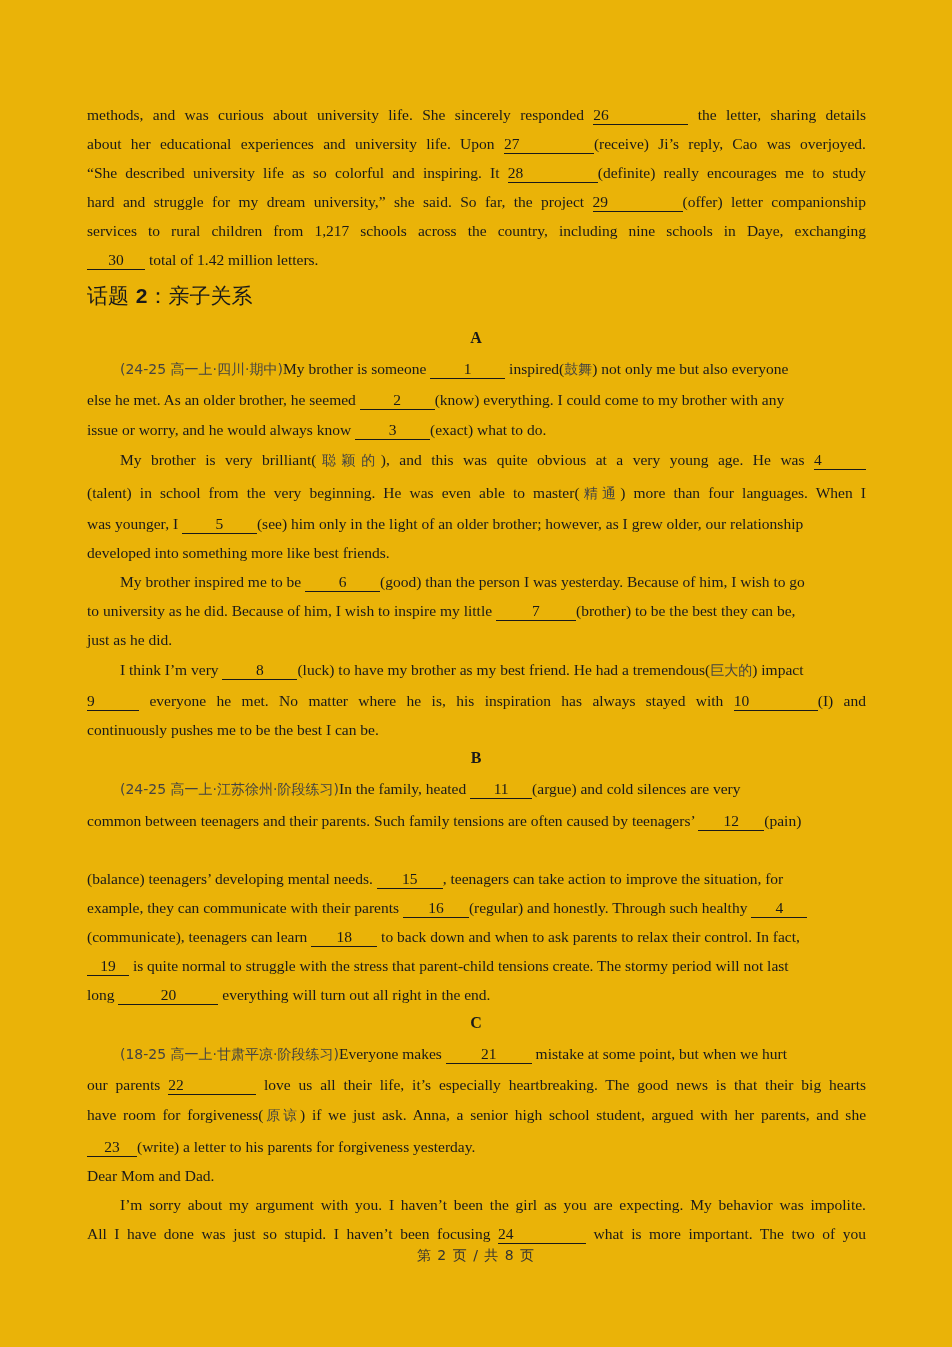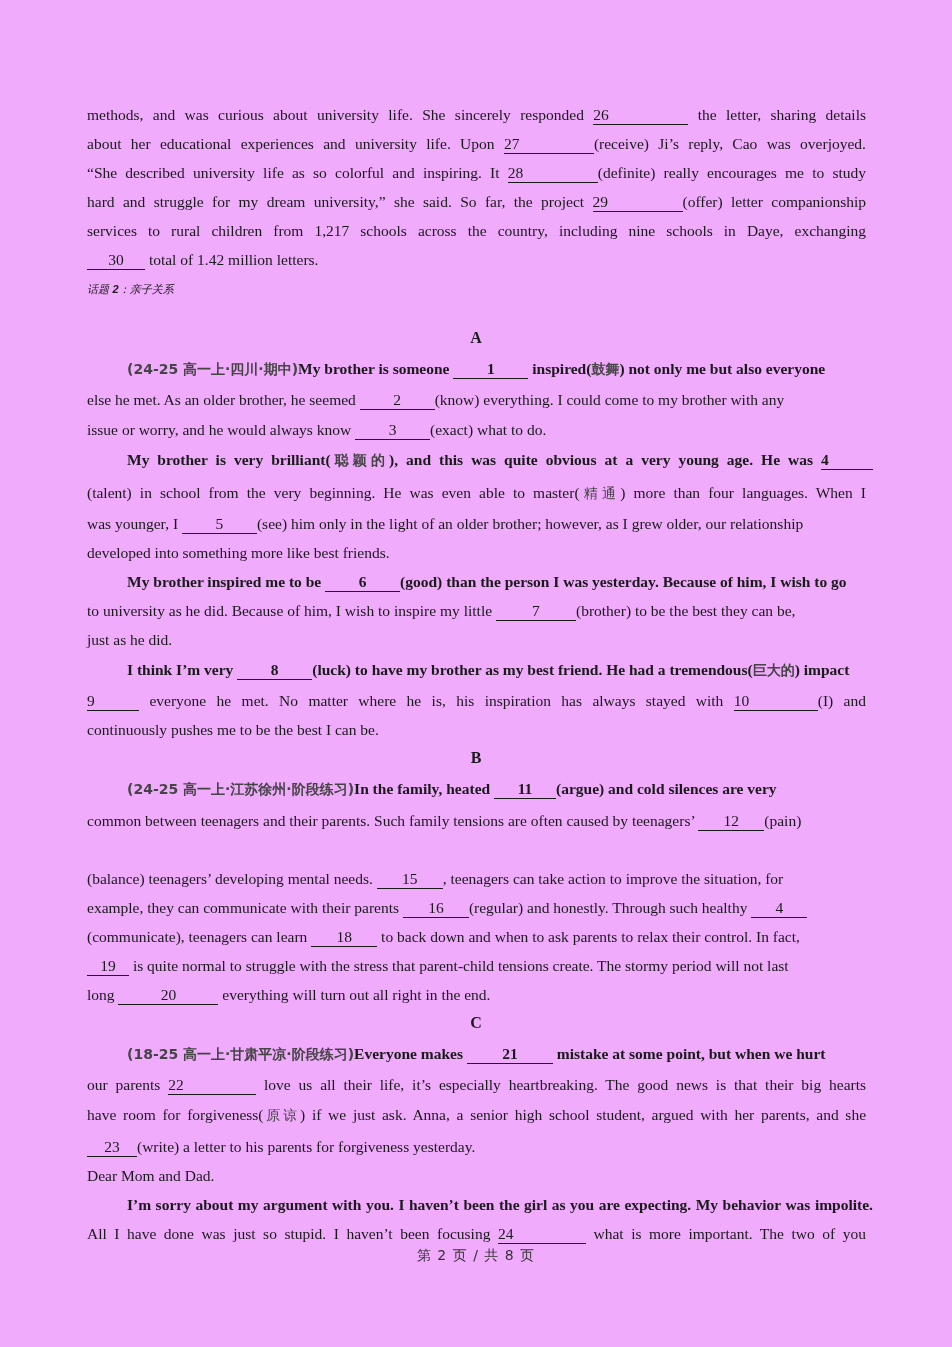--- a/index.html
+++ b/index.html
@@ -1,28 +1,28 @@
 <!DOCTYPE html>
 <html><head>
 <meta charset="utf-8">
 <style>
   html, body { margin: 0; padding: 0; background: #ffffff; }
   body { width: 952px; height: 1347px; position: relative; overflow: hidden;
          font-family: "Liberation Serif", "DejaVu Serif", serif; color: #1a1a1a; }
-  .page { position: absolute; left: 0; top: 0; width: 952px; height: 1347px; background: #f0abfc; }
+  .page { position: absolute; left: 0; top: 0; width: 952px; height: 1347px; background: #eab308; }
   .line { position: absolute; left: 87px; width: 779px; font-size: 15.5px; line-height: 20px;
           white-space: nowrap; }
   .line.justify { text-align: justify; text-align-last: justify; white-space: normal; }
-  .line.indent { left: 94px; text-indent: 33px; font-weight: bold; }
+  .line.indent { left: 87px; text-indent: 33px; }
   .blank { display: inline-block; border-bottom: 1px solid #1a1a1a; text-align: center;
            line-height: 16px; height: 17px; vertical-align: baseline; text-indent: 0; }
   .blank.left { text-align: center; }
   .blank.right { text-align: right; }
   .heading { position: absolute; left: 87px; font-family: "DejaVu Sans", sans-serif;
-             font-size: 11px; font-weight: normal; font-style: italic; }
+             font-size: 21px; font-weight: normal; }
   .heading b { font-family: "Liberation Sans", sans-serif; font-weight: bold; }
   .section-letter { position: absolute; left: 0; width: 952px; text-align: center;
                     font-weight: bold; font-size: 16px; }
   .cjk { font-family: "DejaVu Sans", sans-serif; font-size: 14px; color: #444; }
   .footer { position: absolute; left: 0; width: 952px; text-align: center; top: 1247px;
             font-family: "DejaVu Sans", sans-serif; font-size: 14px; color: #333; letter-spacing: 1px; }
 </style>
 </head>
 <body>
 

